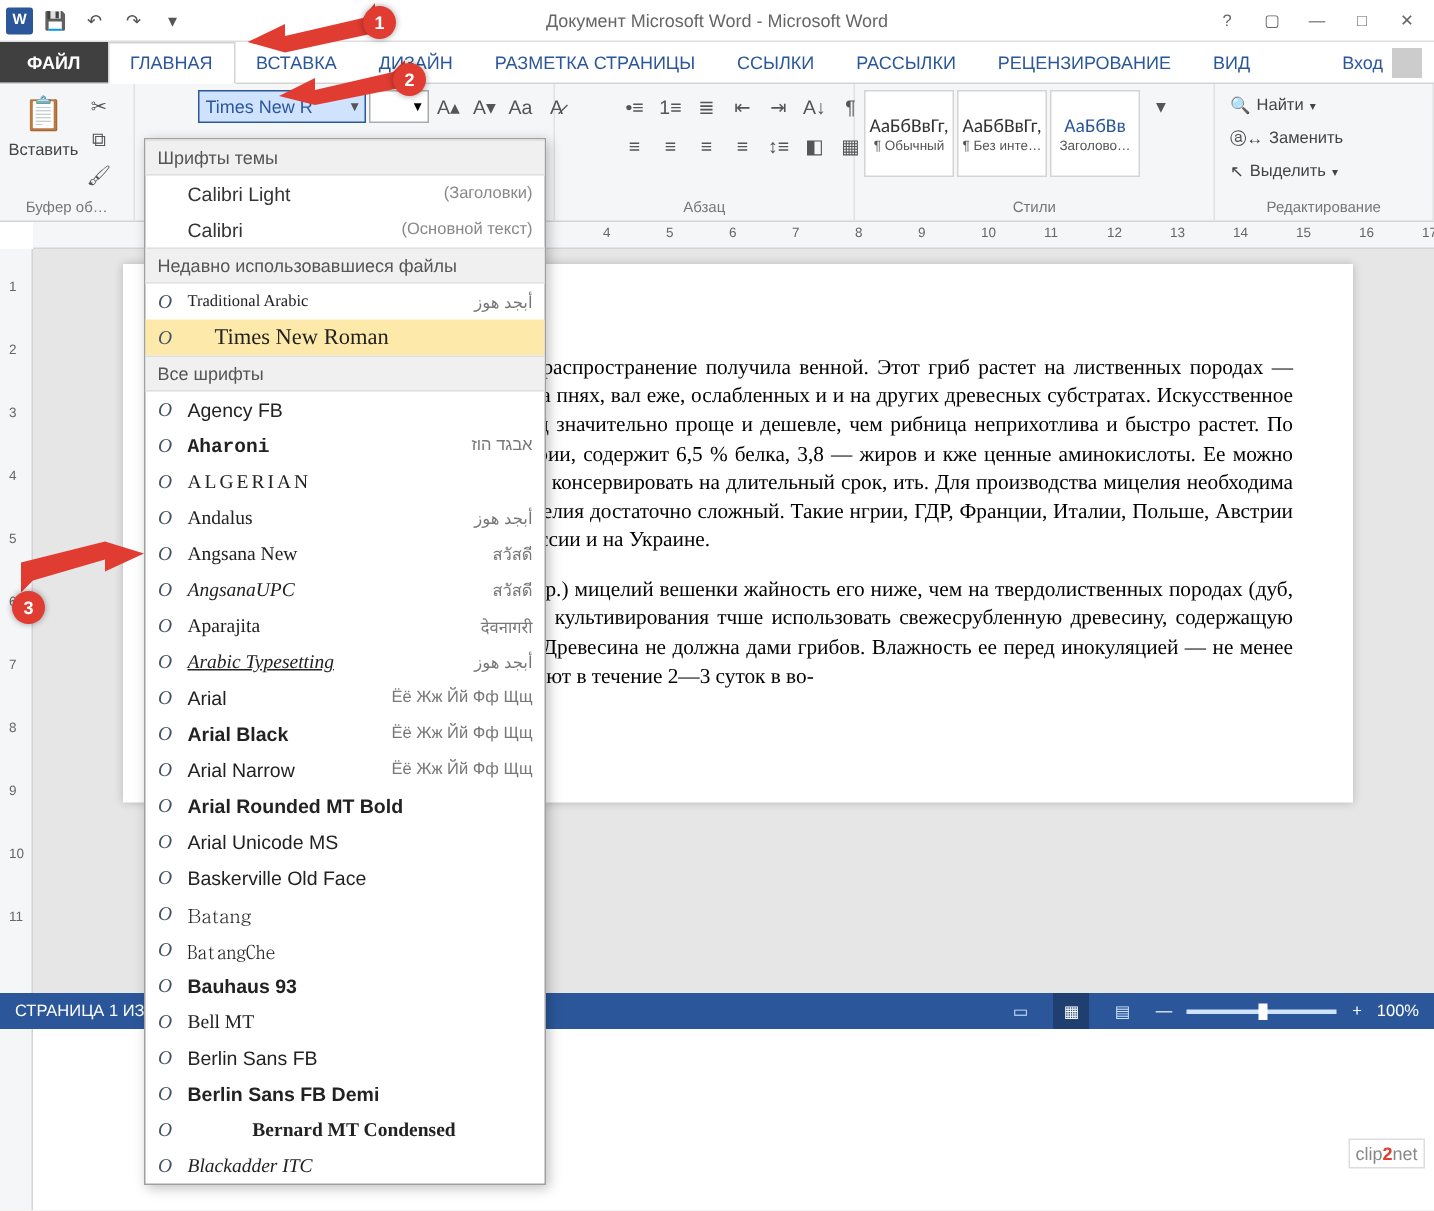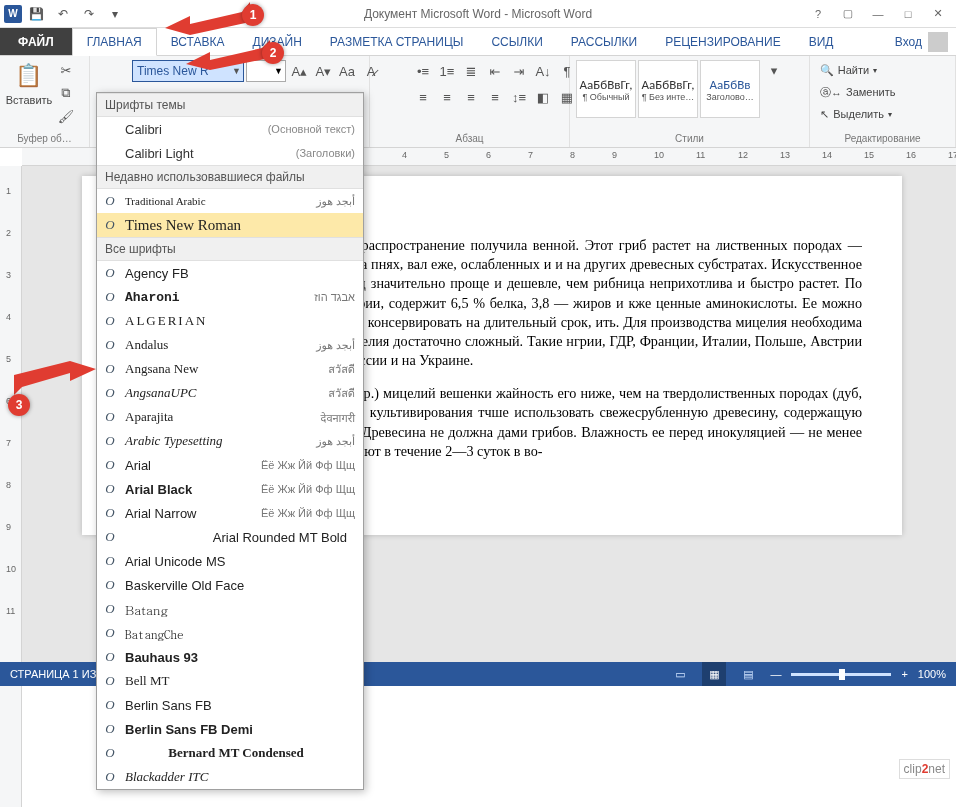--- a/index.html
+++ b/index.html
@@ -261,36 +261,36 @@
         <div class="thumb"></div>
       </div>
     <span>+</span>
     <span>100%</span>
   </div>
 </div>
 
 <div class="font-dropdown" id="fontDD">
     <div class="dd-section-header">Шрифты темы</div>
     <div class="dd-item theme">
+      <span>Calibri Light</span>
+      <span class="hint">(Заголовки)</span>
+    </div>
+    <div class="dd-item theme">
       <span>Calibri</span>
       <span class="hint">(Основной текст)</span>
     </div>
-    <div class="dd-item theme">
-      <span>Calibri Light</span>
-      <span class="hint">(Заголовки)</span>
-    </div>
     <div class="dd-section-header">Недавно использовавшиеся файлы</div>
     <div class="dd-item font">
       <span class="tt">O</span>
       <span class="fname" style="font-family:serif;font-size:11px;">Traditional Arabic</span>
       <span class="sample">أبجد هوز</span>
     </div>
     <div class="dd-item font highlight">
       <span class="tt">O</span>
-      <span class="fname" style="font-family:'Times New Roman',serif;font-size:15px;">Times New Roman</span>
+      <span class="fname" style="font-family:'Times New Roman',serif;font-size:15px;margin-left:18px;">Times New Roman</span>
       <span class="sample"></span>
     </div>
     <div class="dd-section-header">Все шрифты</div>
     <div class="dd-item font">
       <span class="tt">O</span>
       <span class="fname" style="font-family:'Agency FB',sans-serif;">Agency FB</span>
       <span class="sample"></span>
     </div>
     <div class="dd-item font">
       <span class="tt">O</span>
@@ -317,41 +317,41 @@
       <span class="fname" style="font-family:AngsanaUPC,serif;font-style:italic;">AngsanaUPC</span>
       <span class="sample">สวัสดี</span>
     </div>
     <div class="dd-item font">
       <span class="tt">O</span>
       <span class="fname" style="font-family:Aparajita,serif;">Aparajita</span>
       <span class="sample">देवनागरी</span>
     </div>
     <div class="dd-item font">
       <span class="tt">O</span>
-      <span class="fname" style="font-family:'Arabic Typesetting',serif;font-style:italic;">Arabic Typesetting</span>
+      <span class="fname" style="font-family:'Arabic Typesetting',serif;font-style:italic;text-decoration:underline;">Arabic Typesetting</span>
       <span class="sample">أبجد هوز</span>
     </div>
     <div class="dd-item font">
       <span class="tt">O</span>
       <span class="fname" style="font-family:Arial,sans-serif;">Arial</span>
       <span class="sample">Ёё Жж Йй Фф Щщ</span>
     </div>
     <div class="dd-item font">
       <span class="tt">O</span>
       <span class="fname" style="font-family:'Arial Black',sans-serif;font-weight:900;">Arial Black</span>
       <span class="sample">Ёё Жж Йй Фф Щщ</span>
     </div>
     <div class="dd-item font">
       <span class="tt">O</span>
       <span class="fname" style="font-family:'Arial Narrow',sans-serif;">Arial Narrow</span>
       <span class="sample">Ёё Жж Йй Фф Щщ</span>
     </div>
     <div class="dd-item font">
       <span class="tt">O</span>
-      <span class="fname" style="font-family:'Arial Rounded MT Bold',sans-serif;font-weight:normal;text-align:right;">Arial Rounded MT Bold</span>
+      <span class="fname" style="font-family:'Arial Rounded MT Bold',sans-serif;font-weight:bold;">Arial Rounded MT Bold</span>
       <span class="sample"></span>
     </div>
     <div class="dd-item font">
       <span class="tt">O</span>
       <span class="fname" style="font-family:'Arial Unicode MS',sans-serif;">Arial Unicode MS</span>
       <span class="sample"></span>
     </div>
     <div class="dd-item font">
       <span class="tt">O</span>
       <span class="fname" style="font-family:Liberation Sans, sans-serif;">Baskerville Old Face</span>

